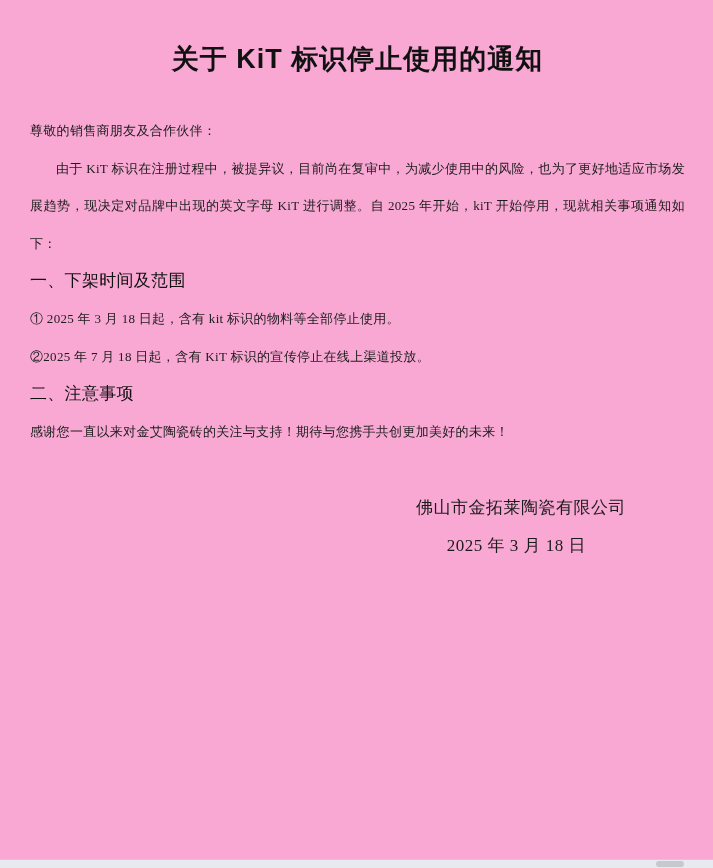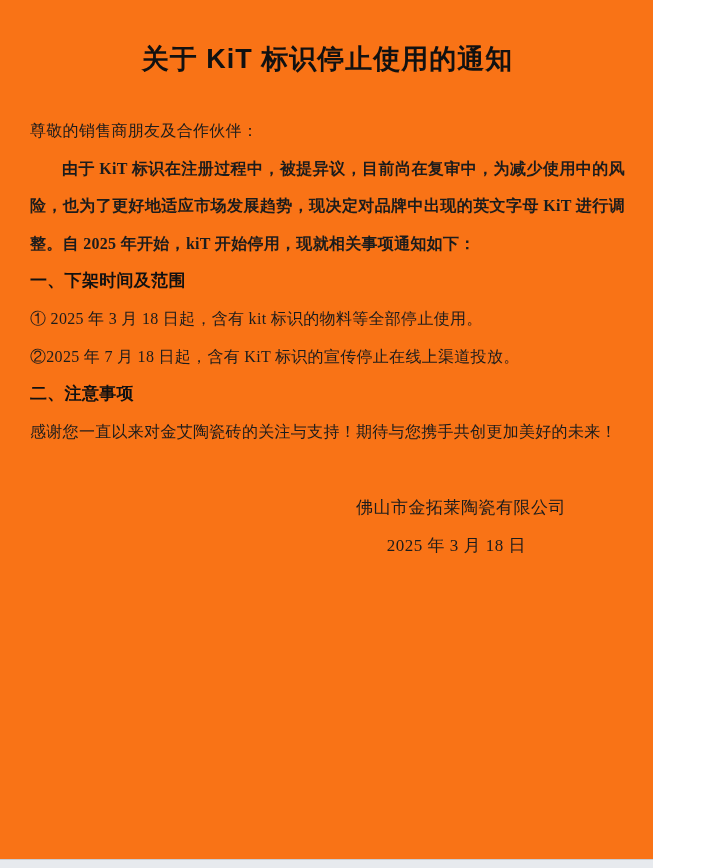--- a/index.html
+++ b/index.html
@@ -1,20 +1,20 @@
 <!DOCTYPE html>
 <html><head>
 <meta charset="utf-8">
 <style>
   html, body { margin: 0; padding: 0; }
   .screen {
     position: relative;
-    width: 653px;
+    width: 713px;
     height: 868px;
-    background: #f97316;
+    background: #f9a8d4;
     overflow: hidden;
     color: #1c1c1c;
     font-family: "Liberation Serif", serif;
   }
   .doc {
     position: absolute;
     left: 30px;
     right: 28px;
     top: 0;
   }
@@ -23,31 +23,31 @@
     font-family: "Liberation Sans", sans-serif;
     font-weight: 700;
     font-size: 27px;
     line-height: 34px;
     text-align: center;
     letter-spacing: 1px;
     color: #111;
   }
   .body-text {
     margin: 0;
-    font-size: 16px;
+    font-size: 13px;
     line-height: 37.6px;
     text-align: justify;
     letter-spacing: 0.3px;
   }
   .greeting { margin-top: 36px; }
-  .indented { text-indent: 2em; font-weight: bold; }
+  .indented { text-indent: 2em; }
   .sec-heading {
     margin: 0;
     font-family: "Liberation Sans", sans-serif;
-    font-weight: 700;
+    font-weight: 400;
     font-size: 17px;
     line-height: 37.6px;
     letter-spacing: 0.3px;
     color: #111;
   }
   .sig-block { margin-top: 39px; }
   .sig-line {
     margin: 0;
     font-size: 17px;
     line-height: 38px;

